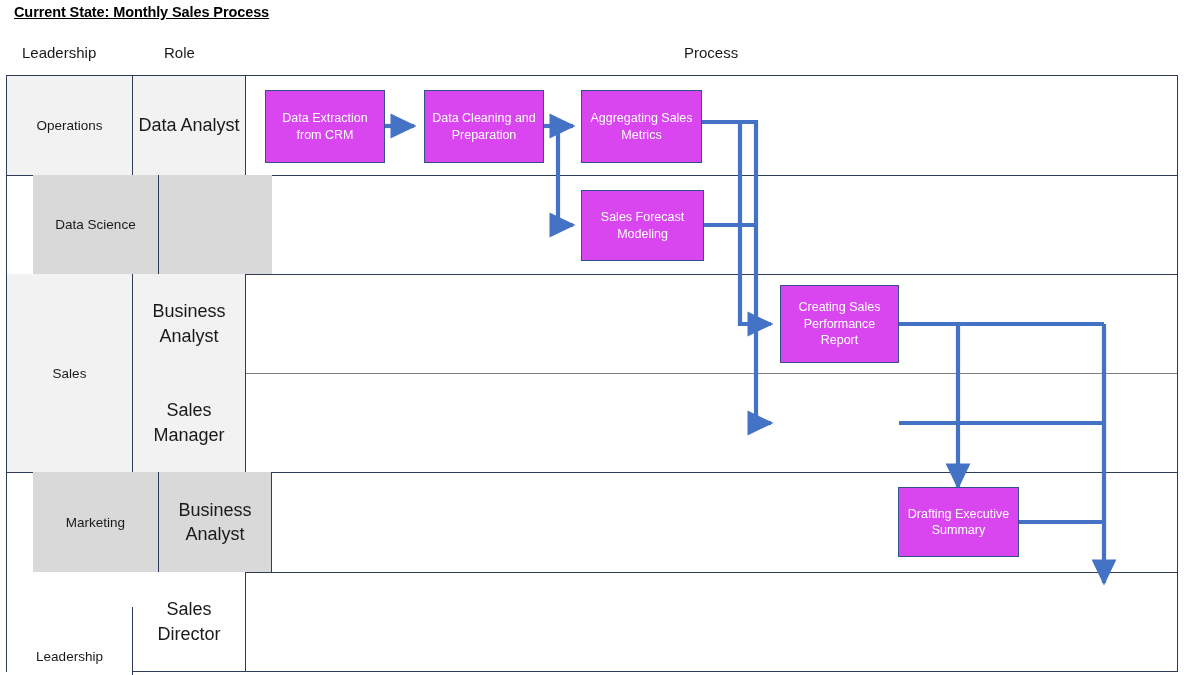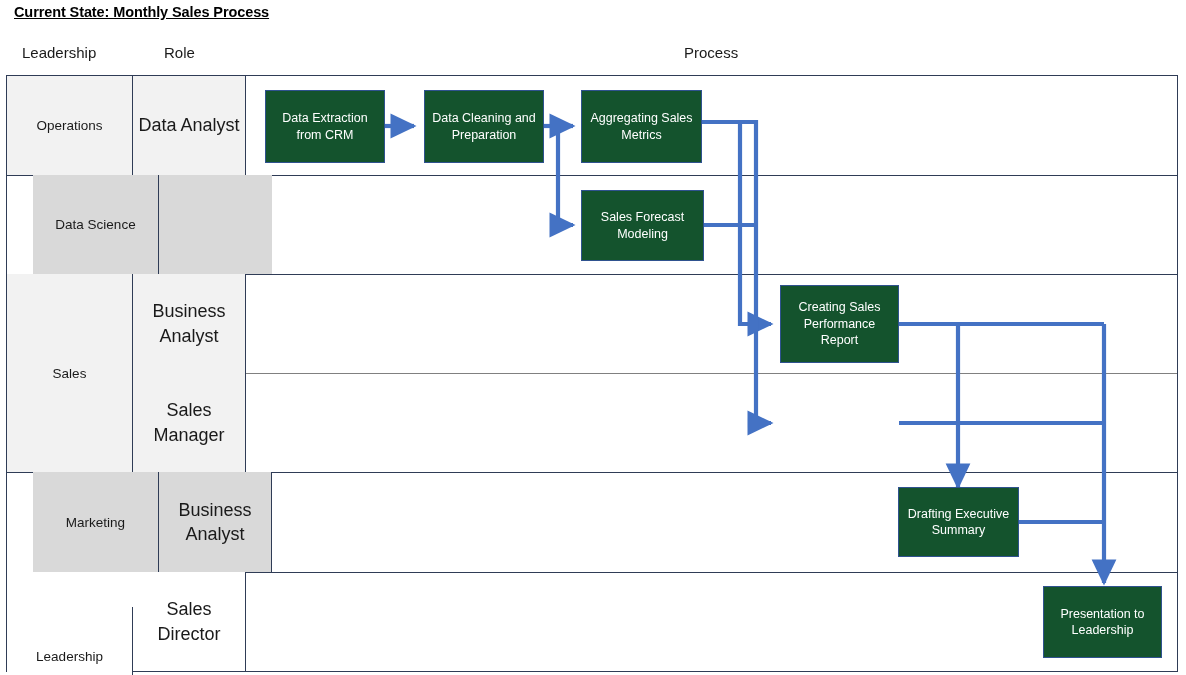--- a/index.html
+++ b/index.html
@@ -111,21 +111,21 @@
 
   
   .shade-light { background: #f2f2f2; }
   .shade-dark  { background: #d9d9d9; margin-left: 26px; }
   .shade-white { background: #ffffff; }
 
   
   .pbox {
     position: absolute;
     box-sizing: border-box;
-    background: #14532d;
+    background: #d946ef;
     border: 1px solid #2f528f;
     color: #ffffff;
     font-size: 12.5px;
     line-height: 1.32;
     display: flex;
     align-items: center;
     justify-content: center;
     text-align: center;
     padding: 2px 5px;
     z-index: 6;
@@ -224,15 +224,14 @@
 
   <div class="pbox" style="left:581px; top:90px; width:121px; height:73px;">Aggregating Sales Metrics</div>
 
   <div class="pbox" style="left:581px; top:190px; width:123px; height:71px;">Sales Forecast Modeling</div>
 
   <div class="pbox" style="left:780px; top:285px; width:119px; height:78px;">Creating Sales Performance Report</div>
 
 
   <div class="pbox" style="left:898px; top:487px; width:121px; height:70px;text-align:center;">Drafting Executive Summary</div>
 
-  <div class="pbox" style="left:1043px; top:586px; width:119px; height:72px;">Presentation to Leadership</div>
 
 </div>
 
 </body></html>

